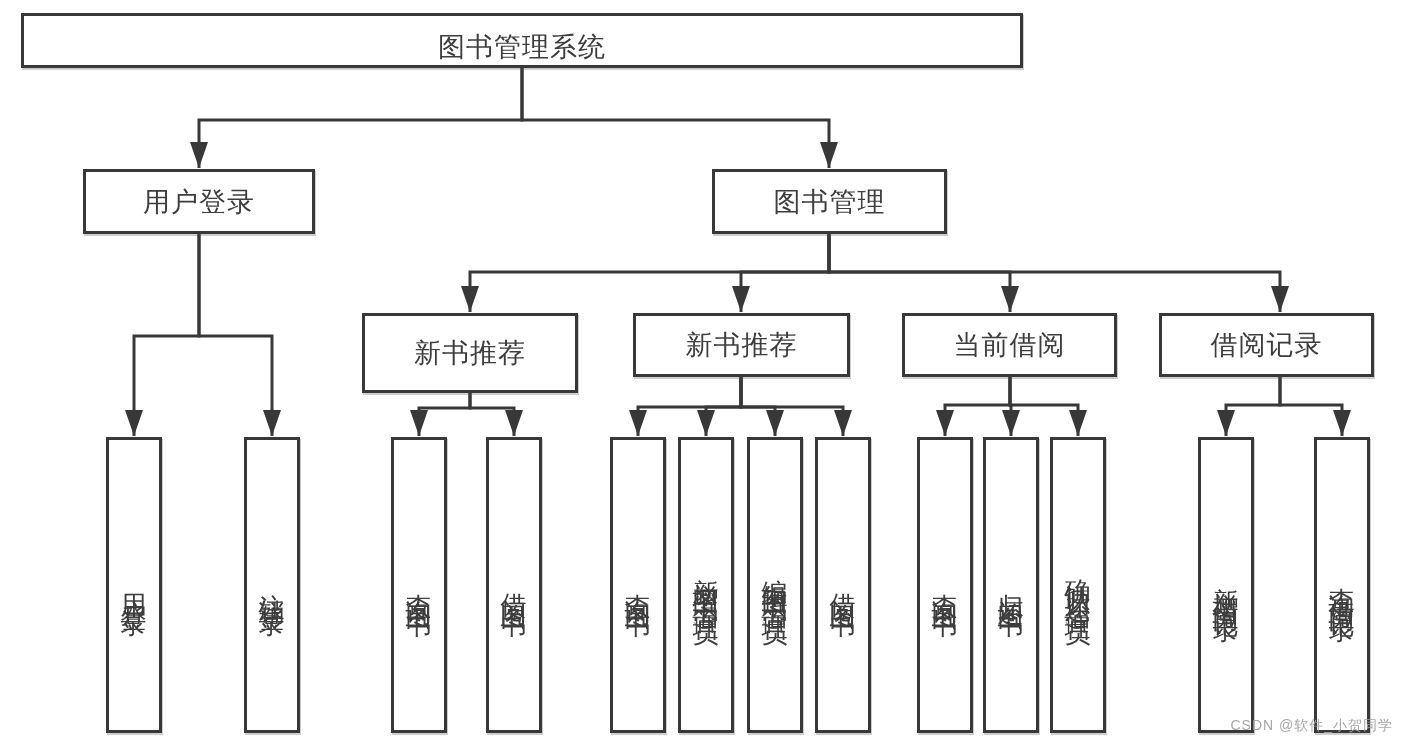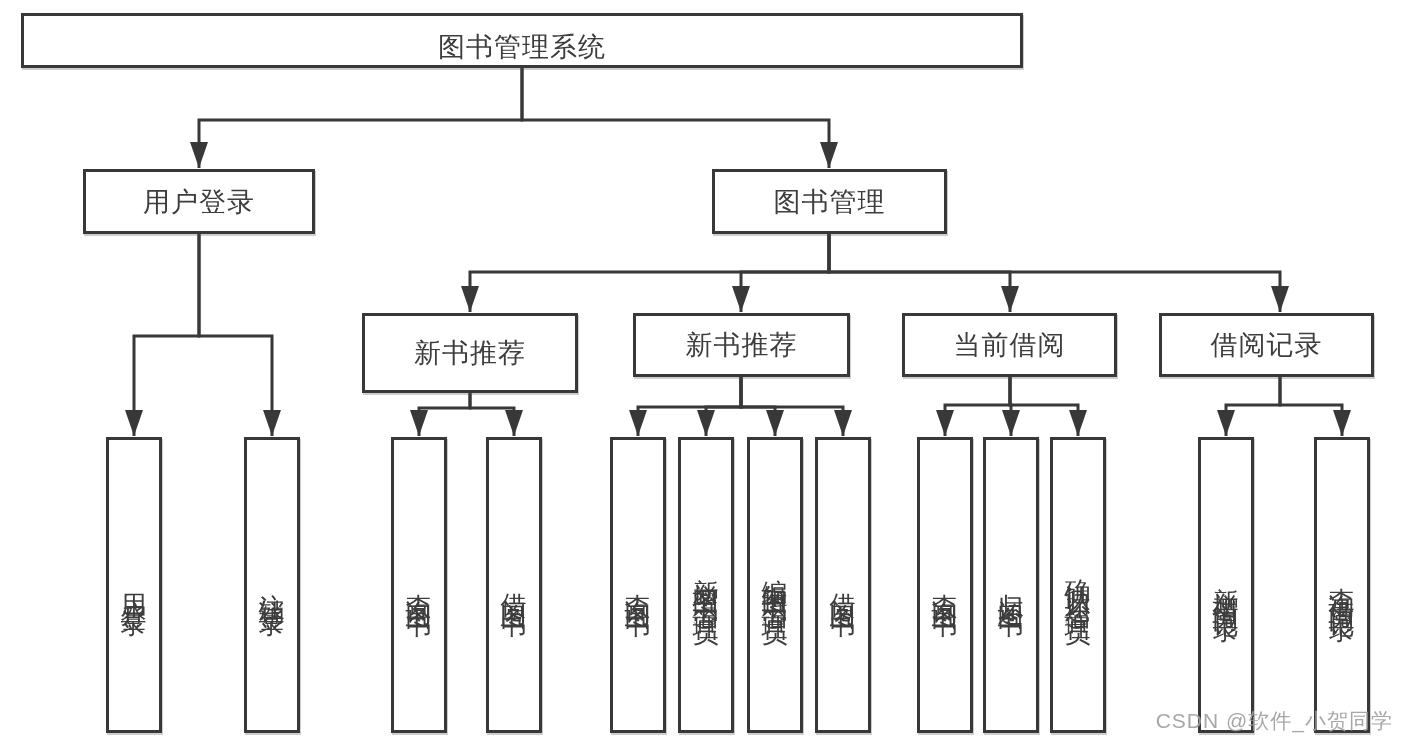--- a/index.html
+++ b/index.html
@@ -41,21 +41,21 @@
     writing-mode: vertical-rl;
     text-orientation: mixed;
     font-size: 26px;
     letter-spacing: 6px;
     line-height: 1;
   }
   .watermark {
     position: absolute;
     right: 12px;
     bottom: 12px;
-    font-size: 21px;
+    font-size: 14px;
     letter-spacing: 1px;
     color: rgba(160,160,160,0.92);
     white-space: nowrap;
     z-index: 5;
   }
 </style>
 </head>
 <body>
 
 <div class="canvas">

